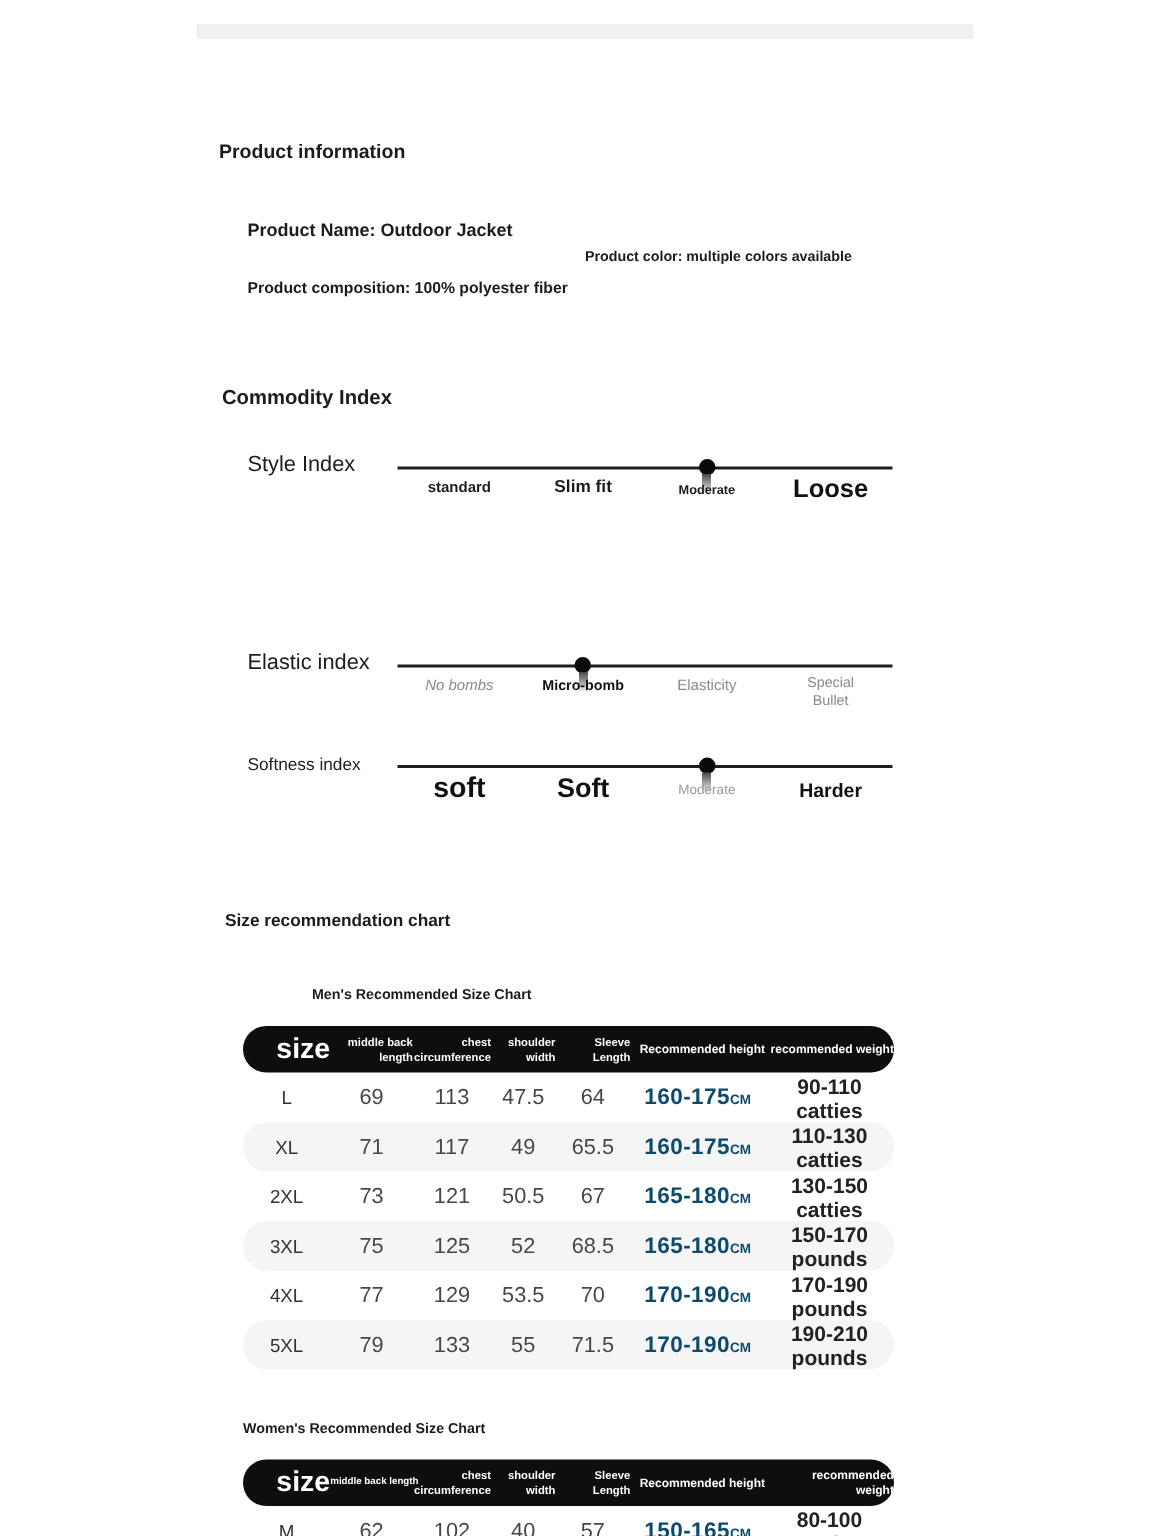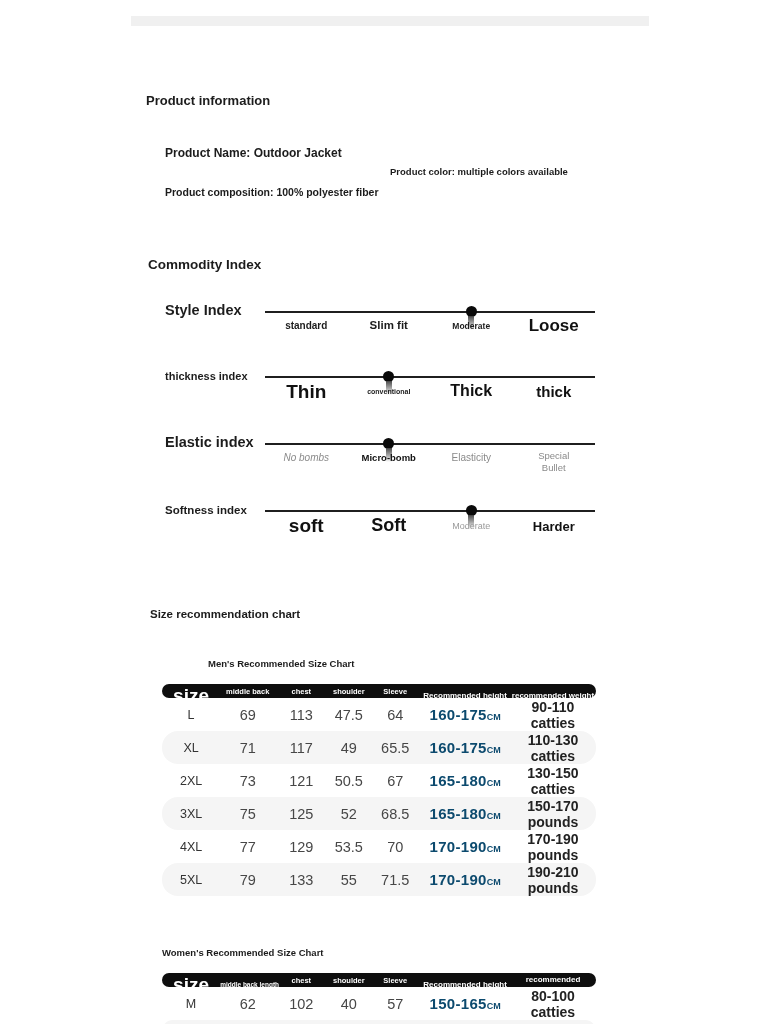--- a/index.html
+++ b/index.html
@@ -17,21 +17,21 @@
   .pi-right { position:absolute; left:390px; top:127px; width:230px; }
   .pi-name { font-size:12px; font-weight:700; }
   .pi-comp { margin-top:26px; font-size:10.5px; font-weight:700; }
   .pi-code { font-size:14px; font-weight:700; }
   .pi-code .code-val { font-size:15px; font-weight:400; color:#8e8e8e; margin-left:6px; letter-spacing:1px; }
   .pi-color { margin-top:23px; font-size:9.5px; font-weight:700; }
 
   
   .h-commodity { position:absolute; left:148px; top:241px; font-size:13.5px; font-weight:700; }
   .idx-row { position:absolute; left:0; width:768px; height:62px; }
-  .idx-label { position:absolute; left:165px; top:0; font-weight:700; }
+  .idx-label { position:absolute; left:165px; top:0; font-weight:400; }
   .idx-slider { position:absolute; left:265px; top:0; width:330px; }
   .idx-line { position:absolute; left:0; top:7px; width:100%; height:1.5px; background:#1f1f1f; }
   .idx-dot { position:absolute; top:2px; width:11px; height:11px; background:#0a0a0a; border-radius:50%; }
   .idx-dot::after { content:""; position:absolute; left:2.5px; top:10px; width:6px; height:14px;
     background:linear-gradient(#4a4a4a, rgba(255,255,255,0)); }
   .idx-opts { position:absolute; left:0; top:12px; width:100%; display:flex; }
   .idx-opt { width:25%; text-align:center; font-weight:700; }
   .row-style    { top:288px; } .row-style .idx-label { font-size:14.5px; top:-2px; }
   .row-thick    { top:353px; } .row-thick .idx-label { font-size:11px; top:1px; }
   .row-elastic  { top:420px; } .row-elastic .idx-label { font-size:14.5px; top:-2px; }
@@ -59,21 +59,21 @@
   .h-mens   { position:absolute; left:162px; top:642px; font-size:9.5px; font-weight:700;padding-left:46px; }
   .h-womens { position:absolute; left:162px; top:931px; font-size:9.5px; font-weight:700; }
   .table { position:absolute; left:162px; width:434px; }
   .t-mens   { top:668px; }
   .t-womens { top:957px; }
   .thead, .trow {
     display:grid;
     grid-template-columns:13.4% 12.7% 12% 9.9% 11.5% 20.7% 19.8%;
     align-items:center; text-align:center;
   }
-  .thead { height:14px; background:#0e0e0e; border-radius:16px; color:#ffffff; }
+  .thead { height:31px; background:#0e0e0e; border-radius:16px; color:#ffffff;text-align:right; }
   .th { font-size:7.5px; font-weight:600; line-height:1.25; }
   .th-size { font-size:19px; font-weight:700; }
   .th-h, .th-w { font-size:8px; }
   .t-mens .th-mb span, .t-mens .th-w span { display:inline-block; }
   .t-mens .th-w { white-space:nowrap; }
   .t-womens .th-mb { font-size:6.5px; white-space:nowrap; }
   .t-womens .th-w span { display:inline-block; width:58px; }
   .trow { height:33px; }
   .trow.alt { background:#f5f5f5; border-radius:16px; }
   .c { color:#474747; }
@@ -108,33 +108,20 @@
       <div class="idx-dot" style="left: calc(62.5% - 5.5px);"></div>
       <div class="idx-opts">
         <div class="idx-opt r1o1">standard</div>
         <div class="idx-opt r1o2">Slim fit</div>
         <div class="idx-opt r1o3">Moderate</div>
         <div class="idx-opt r1o4">Loose</div>
       </div>
     </div>
   </div>
 
-  <div class="idx-row row-thick">
-    <div class="idx-label">thickness index</div>
-    <div class="idx-slider">
-      <div class="idx-line"></div>
-      <div class="idx-dot" style="left: calc(37.5% - 5.5px);"></div>
-      <div class="idx-opts">
-        <div class="idx-opt r2o1">Thin</div>
-        <div class="idx-opt r2o2">conventional</div>
-        <div class="idx-opt r2o3">Thick</div>
-        <div class="idx-opt r2o4">thick</div>
-      </div>
-    </div>
-  </div>
 
   <div class="idx-row row-elastic">
     <div class="idx-label">Elastic index</div>
     <div class="idx-slider">
       <div class="idx-line"></div>
       <div class="idx-dot" style="left: calc(37.5% - 5.5px);"></div>
       <div class="idx-opts">
         <div class="idx-opt r3o1">No bombs</div>
         <div class="idx-opt r3o2">Micro-bomb</div>
         <div class="idx-opt r3o3">Elasticity</div>

